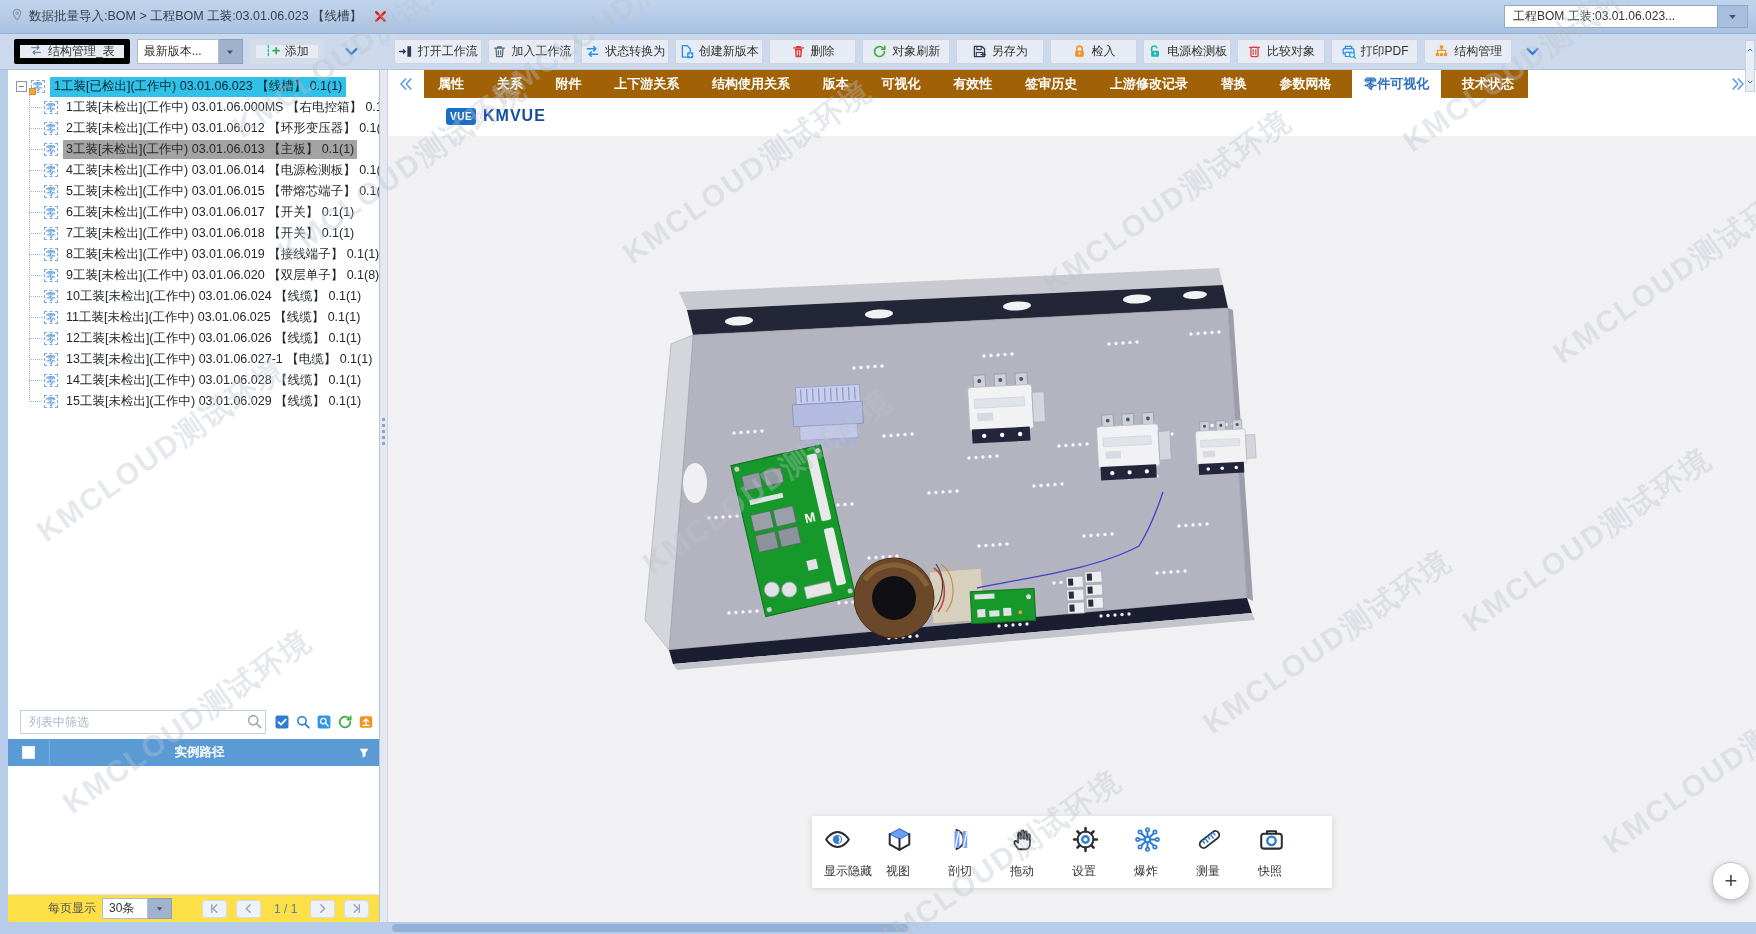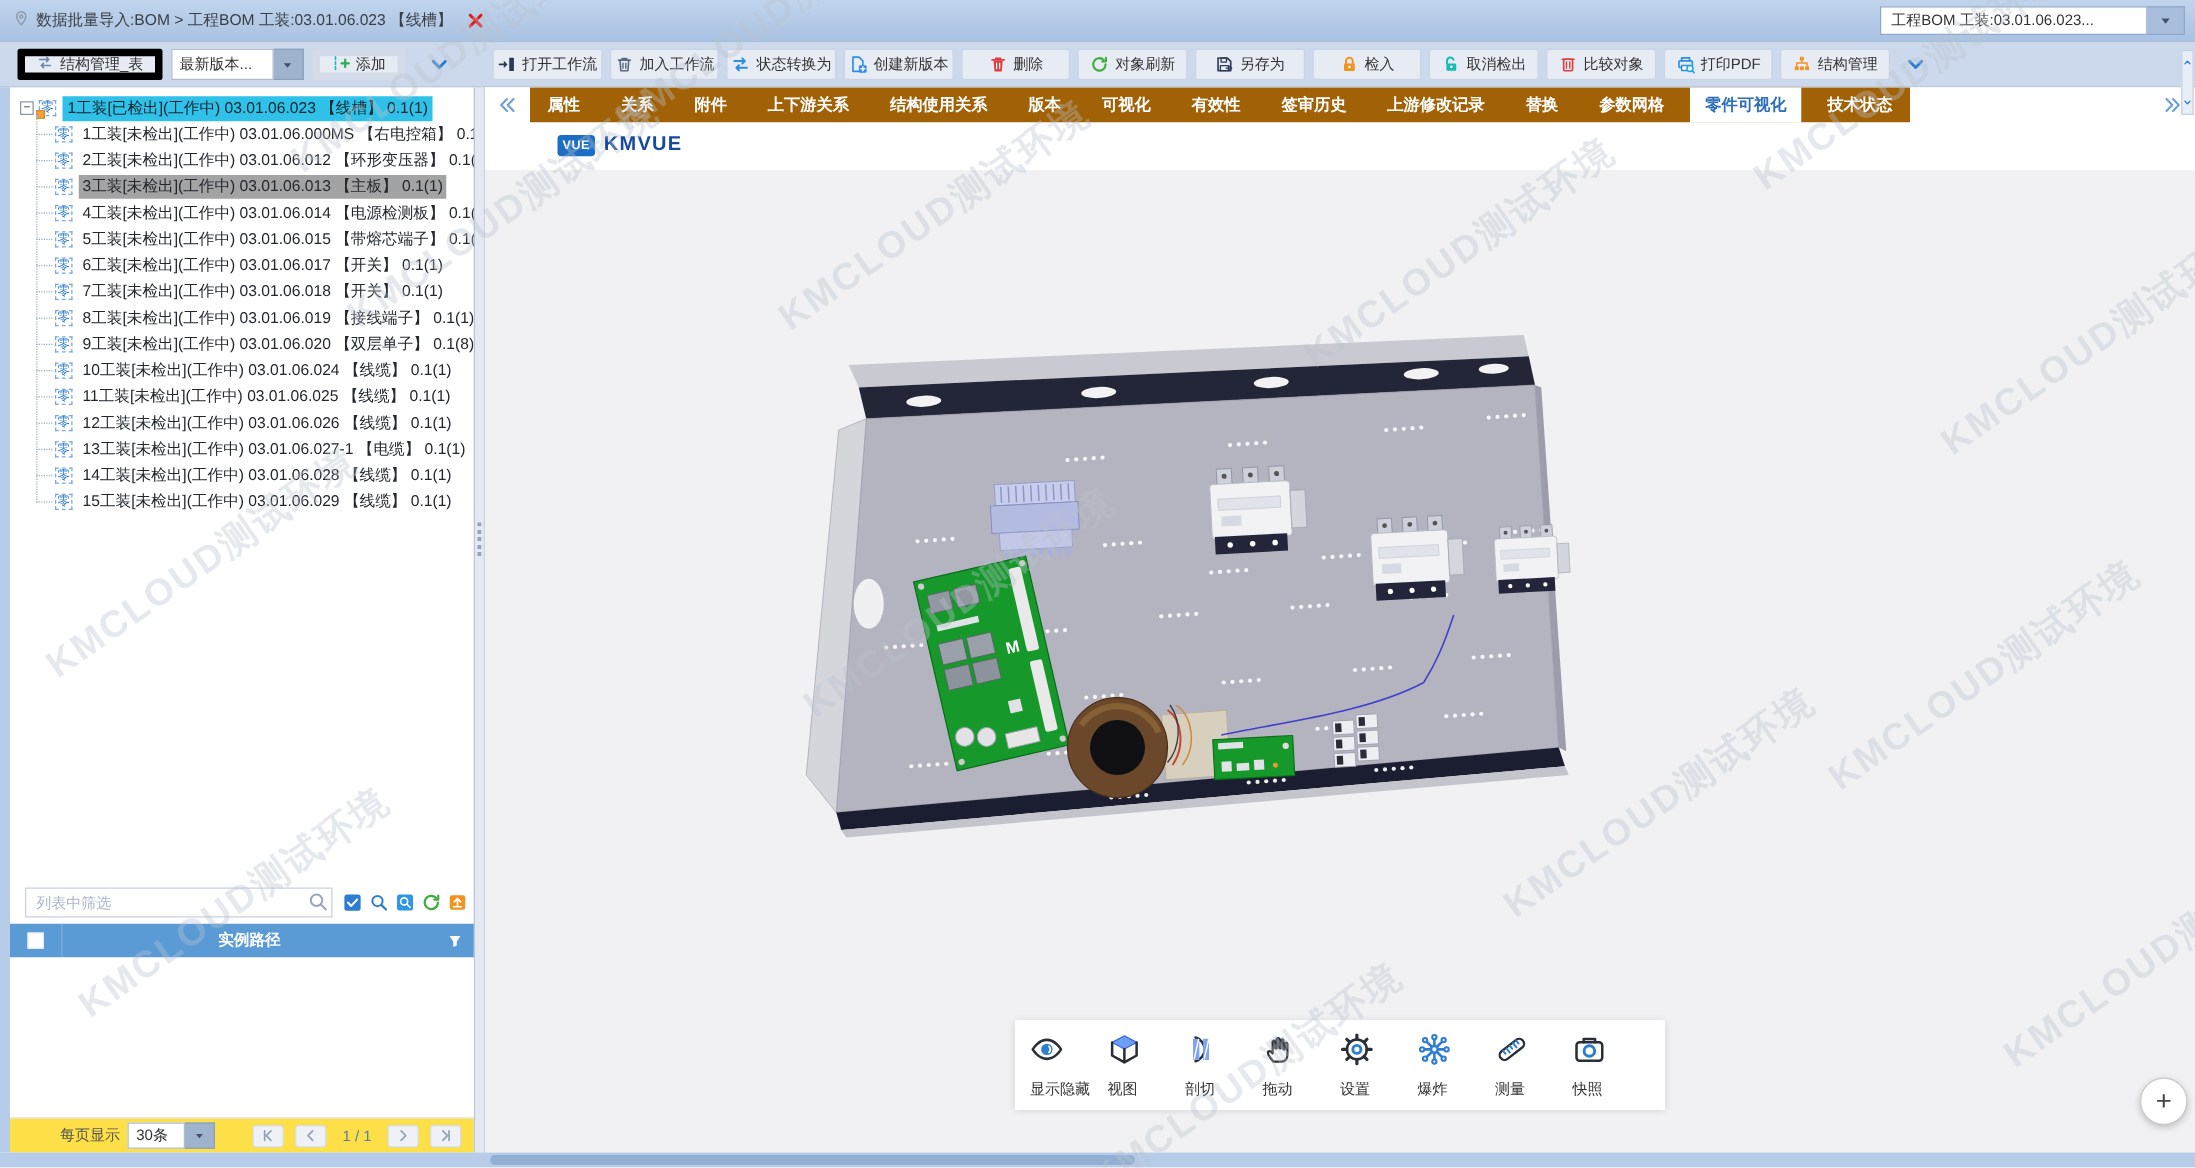--- a/index.html
+++ b/index.html
@@ -226,21 +226,21 @@
         <span>检入</span>
       </div>
       <div class="tbtn">
         <span style="display:flex">
           <svg viewBox="0 0 16 16" width="15" height="15" fill="none" stroke-linecap="round" stroke-linejoin="round">
             <path d="M4.9 7.3V5a2.9 2.9 0 0 1 5.6-1" stroke="#19bcb4" stroke-width="1.7"></path>
             <rect x="4.4" y="7.3" width="8.4" height="6.2" rx="1.1" fill="#19bcb4"></rect>
             <circle cx="8.6" cy="10.1" r="1.1" fill="#fff"></circle>
           </svg>
         </span>
-        <span>取消检出</span>
+        <span>电源检测板</span>
       </div>
       <div class="tbtn">
         <span style="display:flex">
           <svg viewBox="0 0 16 16" width="15" height="15" fill="none" stroke-linecap="round" stroke-linejoin="round">
             <path d="M2.9 3.6h10.2" stroke="#e23b3b" stroke-width="1.4"></path>
             <rect x="4.2" y="3.6" width="7.6" height="9.8" rx="1.1" stroke="#e23b3b" stroke-width="1.4"></rect>
             <path d="M6.6 6v5.2M9.4 6v5.2" stroke="#e23b3b" stroke-width="1.2"></path>
           </svg>
         </span>
         <span>比较对象</span>

